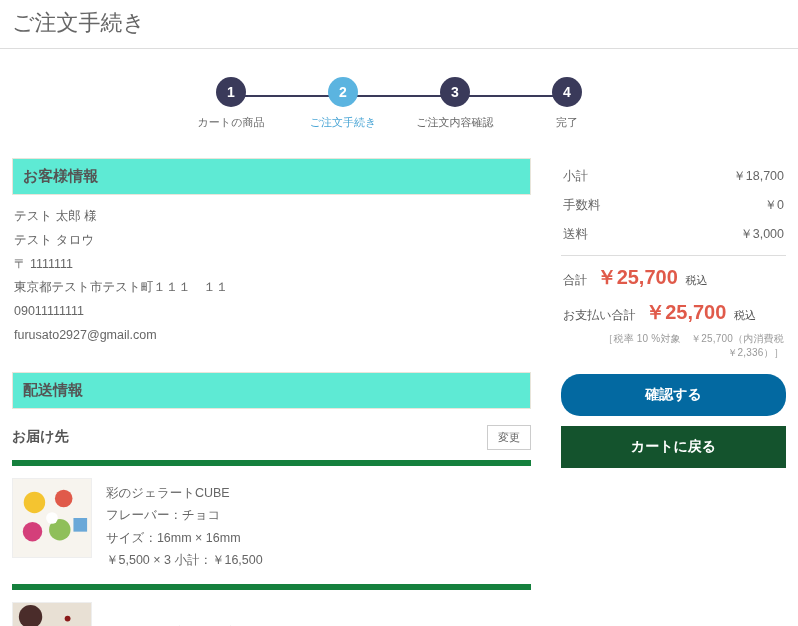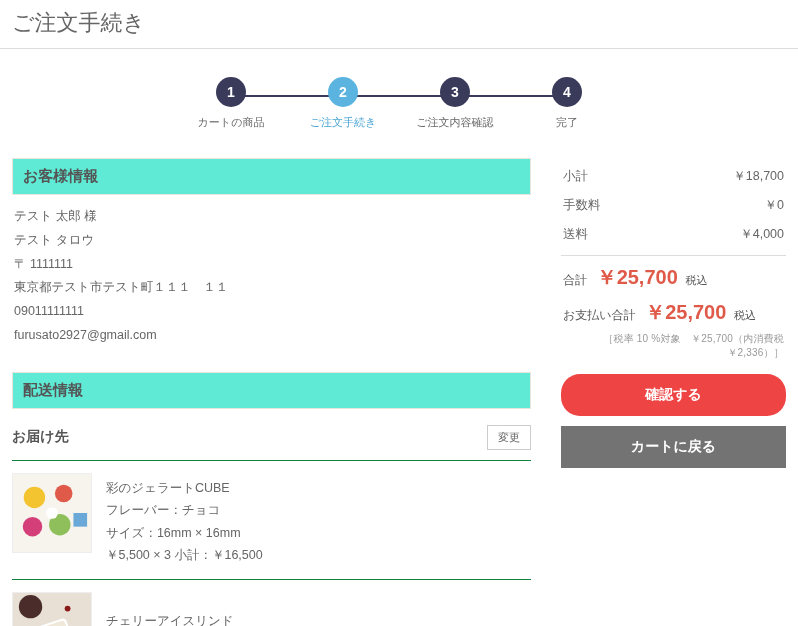--- a/index.html
+++ b/index.html
@@ -13,36 +13,36 @@
   .step-label { font-size: 11px; color: #666; }
   .step.active .step-label { color: #4aa5d5; }
   .main { display: flex; padding: 10px 12px 0; gap: 30px; align-items: flex-start; }
   .left { flex: 1; }
   .right { width: 225px; padding-top: 4px; }
   .section-head { background: #5eead4; padding: 8px 10px; font-size: 15px; font-weight: bold; color: #555; border: 1px solid #e8e5da; margin-bottom: 10px; }
   .info-block { padding: 0 2px 24px; line-height: 1.9; font-size: 12.5px; color: #666; }
   .sub-head { display: flex; justify-content: space-between; align-items: center; padding: 6px 0 10px; border-bottom: none; }
   .sub-head-title { font-size: 14px; font-weight: bold; color: #555; }
   .change-btn { border: 1px solid #ccc; background: #fff; font-size: 11px; padding: 4px 10px; cursor: pointer; color: #666; }
-  .item { display: flex; gap: 14px; padding: 12px 0; border-top: 1px solid #15803d; }
+  .item { display: flex; gap: 14px; padding: 12px 0; border-top: 6px solid #15803d; }
   .item:first-of-type { border-top: none; }
   .thumb { width: 80px; height: 80px; flex: none; border: 1px solid #eee; }
   .thumb svg { width: 100%; height: 100%; display: block; }
   .item-body { line-height: 1.8; font-size: 12.5px; color: #666; padding-top: 4px; }
   .totals-row { display: flex; justify-content: space-between; font-size: 12.5px; color: #666; padding: 6px 2px; }
   .totals-sep { border-top: 1px solid #ddd; margin: 6px 0 4px; }
   .grand { text-align: left; padding: 4px 2px; }
   .grand .lbl { font-size: 12px; color: #555; margin-right: 6px; }
   .grand .val { font-size: 20px; font-weight: bold; color: #e05a4a; }
   .grand .tax { font-size: 11px; color: #555; margin-left: 4px; }
   .pay-row .val { font-size: 20px; }
   .note { text-align: right; font-size: 10px; color: #999; padding: 2px 2px 14px; letter-spacing: 0.2px; }
   .btn { display: block; width: 100%; text-align: center; padding: 12px 0; font-size: 14px; font-weight: bold; color: #fff; border: none; cursor: pointer; margin-bottom: 10px; }
-  .btn-confirm { background: #ef4444; border-radius: 19px; }
-  .btn-back { background: #737373; }
+  .btn-confirm { background: #0369a1; border-radius: 19px; }
+  .btn-back { background: #14532d; }
 </style>
 </head>
 <body>
 
 <h1 class="page-title">ご注文手続き</h1>
 
 <div class="steps">
   <div class="steps-line"></div>
   <div class="step">
     <div class="step-circle">1</div>
@@ -125,21 +125,21 @@
     <div class="totals-row">
       <span>小計</span>
       <span>￥18,700</span>
     </div>
     <div class="totals-row">
       <span>手数料</span>
       <span>￥0</span>
     </div>
     <div class="totals-row">
       <span>送料</span>
-      <span>￥4,000</span>
+      <span>￥3,000</span>
     </div>
     <div class="totals-sep"></div>
     <div class="grand">
       <span class="lbl">合計</span>
       <span class="val">￥25,700</span>
       <span class="tax">税込</span>
     </div>
     <div class="grand pay-row">
       <span class="lbl">お支払い合計</span>
       <span class="val">￥25,700</span>

